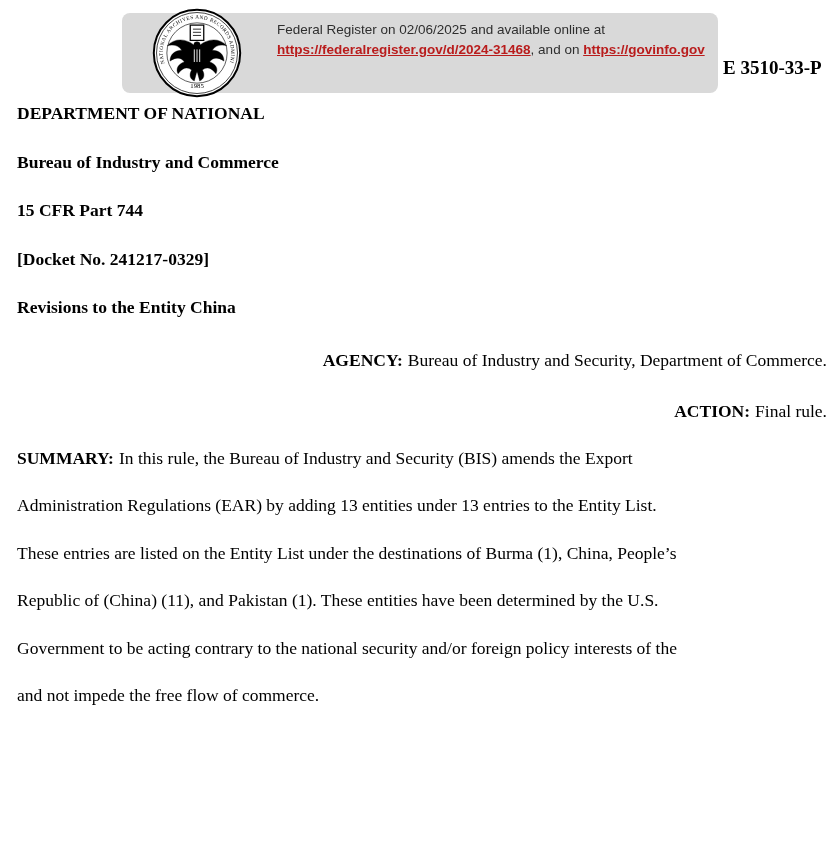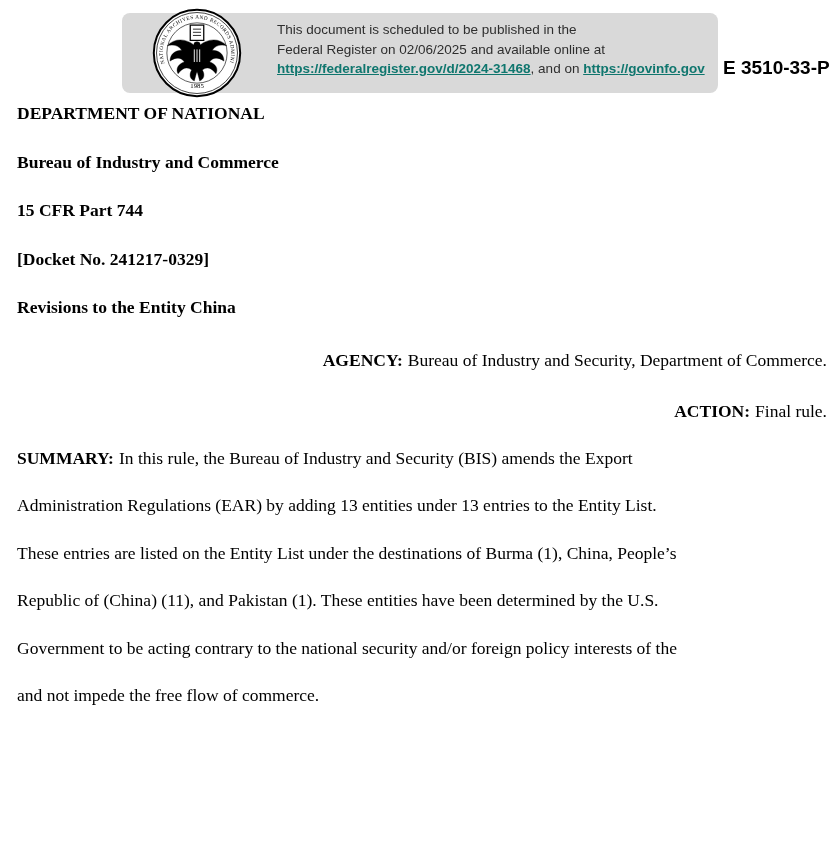--- a/index.html
+++ b/index.html
@@ -29,41 +29,41 @@
     left: 277px;
     top: 20px;
     width: 440px;
     font-family: "Liberation Sans", sans-serif;
     font-size: 13.5px;
     line-height: 19.5px;
     color: #2e2e2e;
     white-space: nowrap;
   }
   .banner-text a {
-    color: #0f766e;
+    color: #b91c1c;
     font-weight: bold;
     text-decoration: underline;
     cursor: pointer;
   }
 
   
   .seal {
     position: absolute;
     left: 152px;
     top: 8px;
     width: 90px;
     height: 90px;
   }
 
   
   .billing-code {
     position: absolute;
     left: 723px;
     top: 57px;
-    font-family: Liberation Sans, sans-serif;
+    font-family: Liberation Serif, serif;
     font-size: 19px;
     font-weight: bold;
     white-space: nowrap;
   }
 
   
   .doc-body {
     position: absolute;
     left: 17px;
     top: 89px;
@@ -79,21 +79,20 @@
   .lbl { font-weight: bold; margin-right: 5px; }
 </style>
 </head>
 <body>
 
 <div class="page">
 
   <div class="banner"></div>
 
   <div class="banner-text">
-    <div>This document is scheduled to be published in the</div>
     <div>Federal Register on 02/06/2025 and available online at</div>
     <div><a>https://federalregister.gov/d/2024-31468</a><span>, and on </span><a>https://govinfo.gov</a></div>
   </div>
 
   <div class="seal">
     <svg viewBox="0 0 100 100" width="90" height="90" aria-hidden="true">
       <circle cx="50" cy="50" r="48" fill="#ffffff" stroke="#000000" stroke-width="2.2"></circle>
       <circle cx="50" cy="50" r="45" fill="none" stroke="#000000" stroke-width="0.8"></circle>
       <circle cx="50" cy="50" r="33.5" fill="none" stroke="#000000" stroke-width="0.7"></circle>
       <defs>

